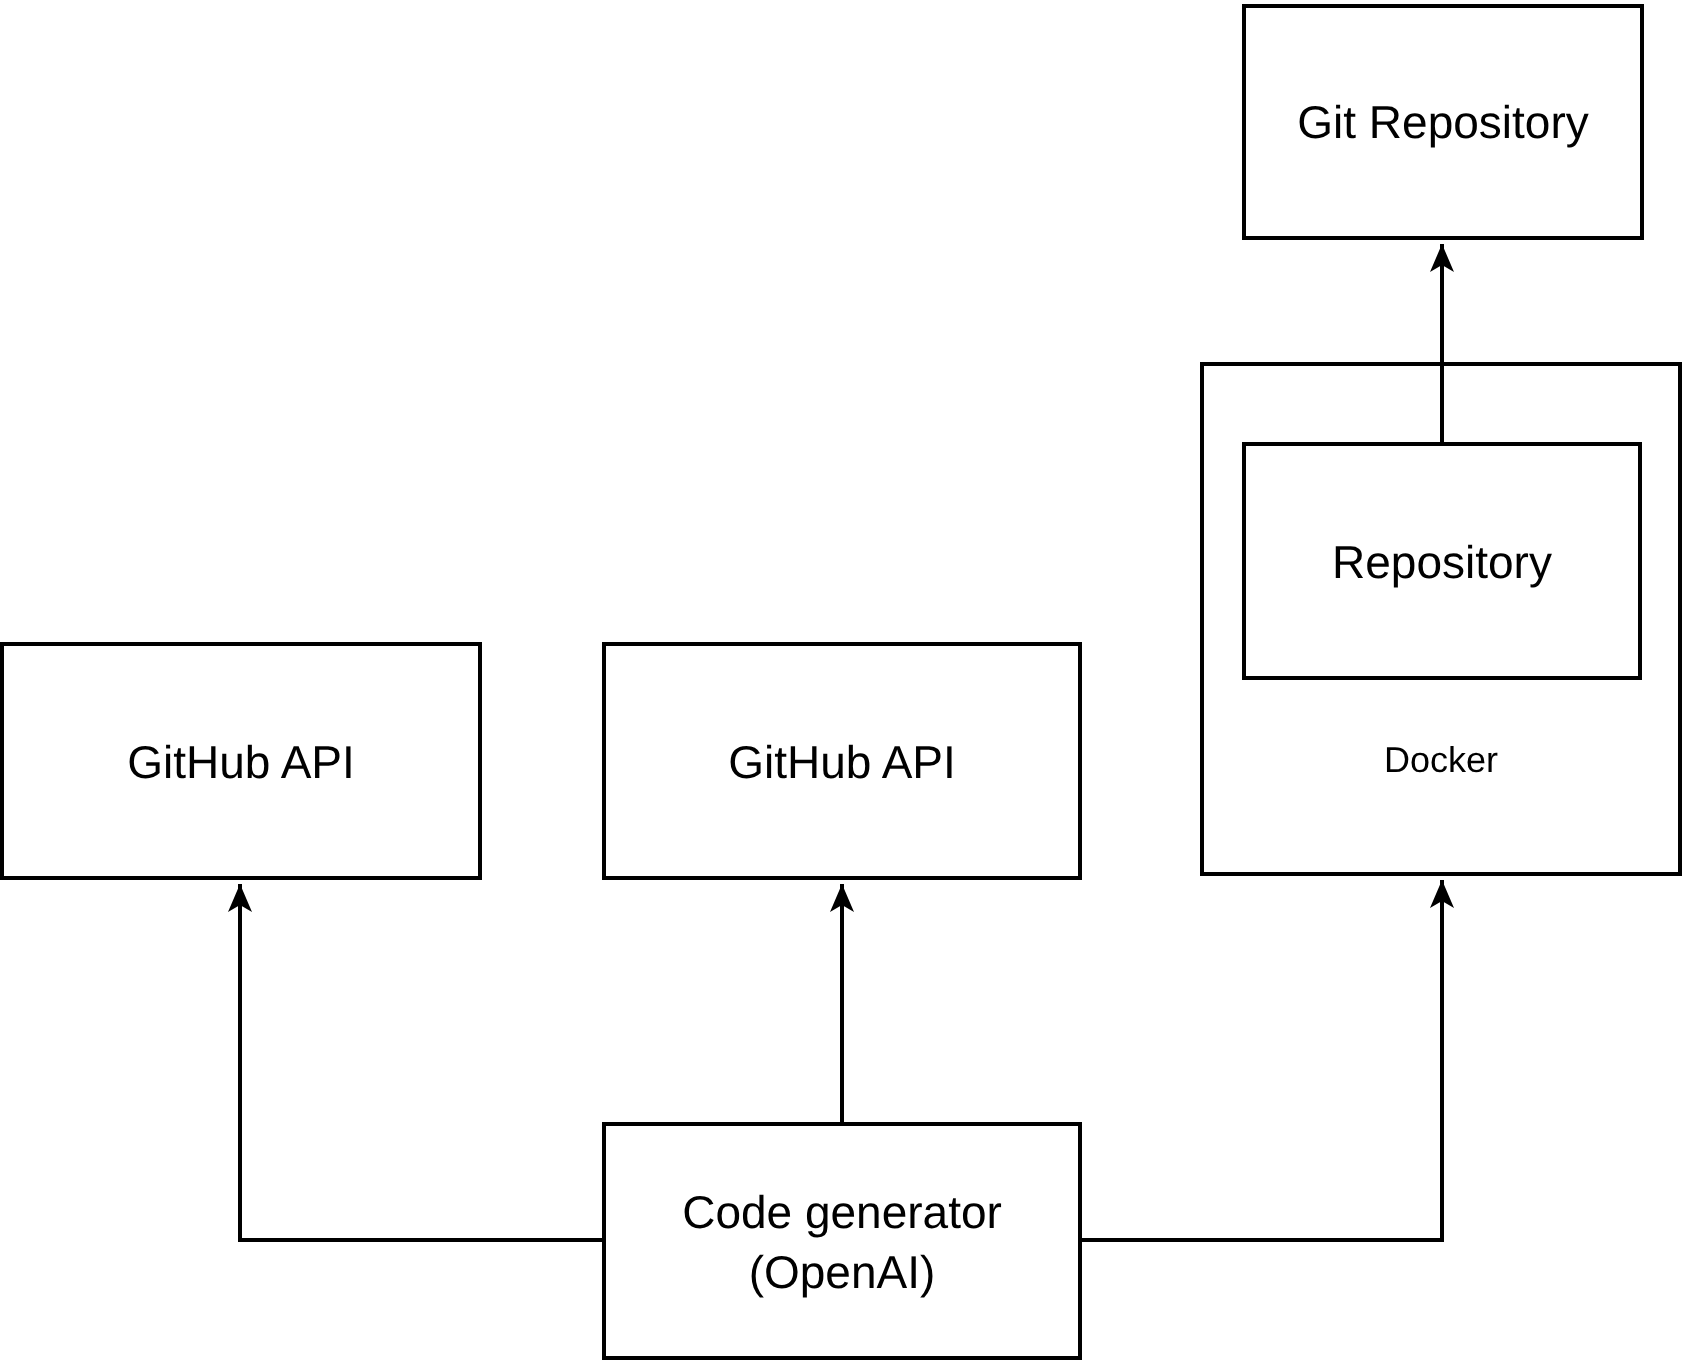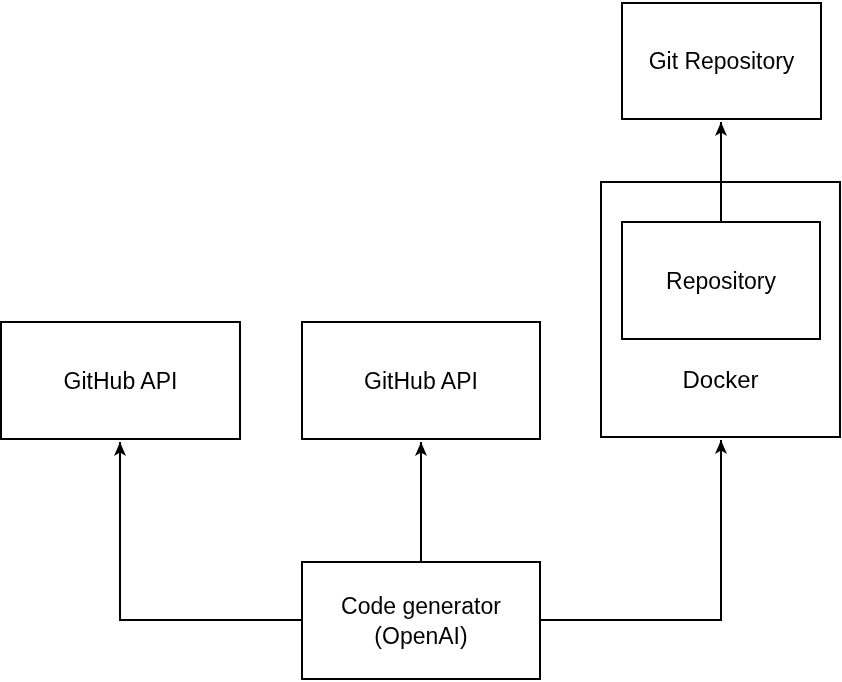--- a/index.html
+++ b/index.html
@@ -37,21 +37,21 @@
   .node-container { left: 621px; top: 221px; width: 200px; height: 119px; z-index: 2; }
   .node-gitrepo   { left: 621px; top: 2px;   width: 201px; height: 118px; }
   .docker-label {
     position: absolute;
     left: 600px;
     top: 365px;
     width: 241px;
     height: 30px;
     line-height: 30px;
     text-align: center;
-    font-size: 24px;
+    font-size: 18px;
     z-index: 2;
   }
   .edge-layer {
     position: absolute;
     left: 0;
     top: 0;
     width: 842px;
     height: 682px;
     z-index: 3;
     pointer-events: none;

